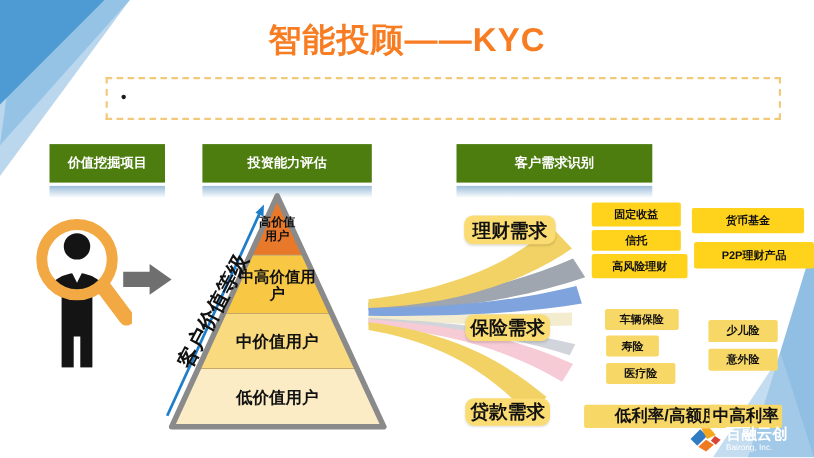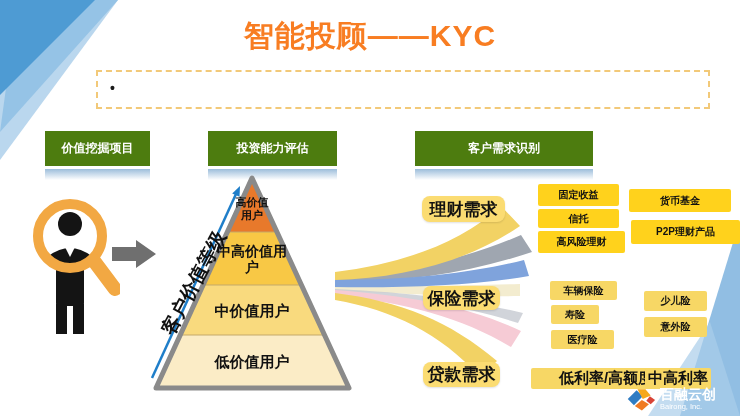--- a/index.html
+++ b/index.html
@@ -52,21 +52,21 @@
 <div class="abs title">智能投顾——KYC</div>
 
 <div class="abs intro">
   <span class="bullet">•</span>
 </div>
 
 <div class="abs" style="left:45px;top:131px;width:105px;">
   <div class="hdr">价值挖掘项目</div>
   <div class="refl"></div>
 </div>
-<div class="abs" style="left:208px;top:131px;width:129px;text-align:center;">
+<div class="abs" style="left:184px;top:131px;width:154px;text-align:center;">
   <div class="hdr">投资能力评估</div>
   <div class="refl"></div>
 </div>
 <div class="abs" style="left:415px;top:131px;width:178px;">
   <div class="hdr">客户需求识别</div>
   <div class="refl"></div>
 </div>
 
 <svg class="abs" style="left:20px;top:196px" width="100" height="140" viewBox="0 0 100 140">
   <defs>

